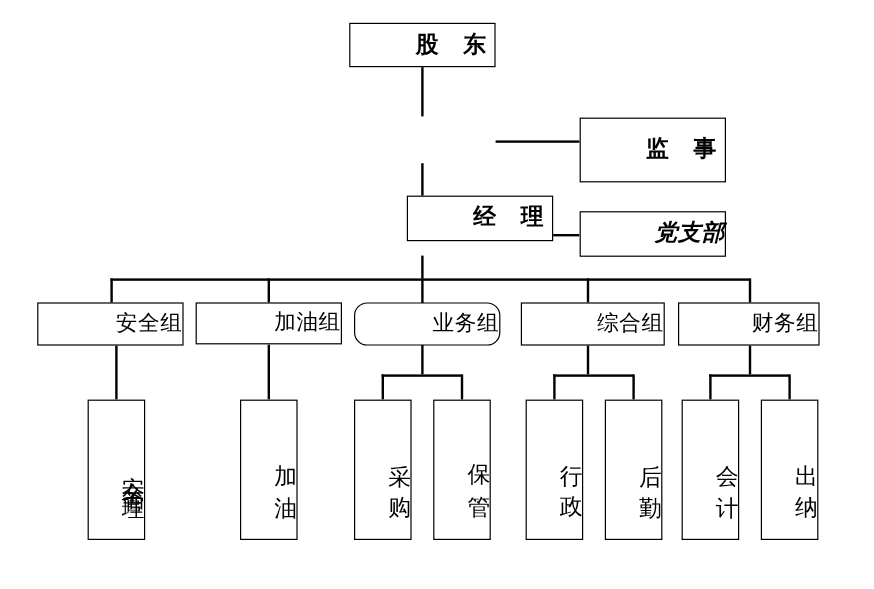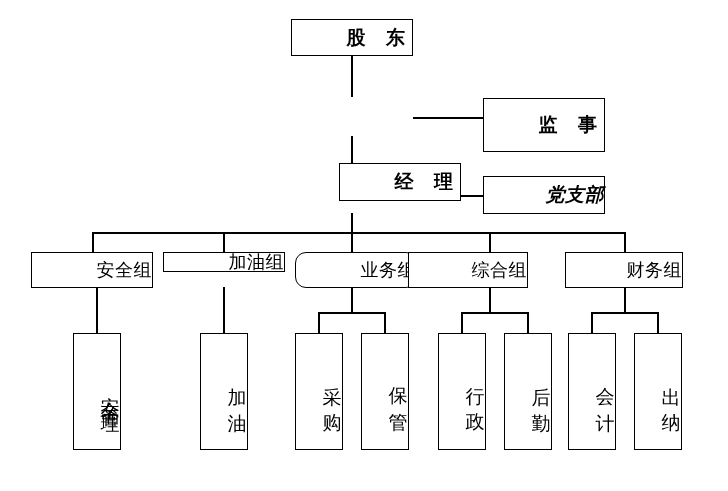--- a/index.html
+++ b/index.html
@@ -127,27 +127,27 @@
   <div class="box h-box wide" style="left:291px; top:163px; width:122px; height:38px;margin-left:48px;">
     <span class="txt">经 理</span>
   </div>
   <div class="box h-box" style="left:483px; top:176px; width:122px; height:38px;font-style:italic;">
     <span class="txt">党支部</span>
   </div>
 
   <div class="box h-box groupbox" style="left:31px; top:252px; width:122px; height:36px;">
     <span class="txt">安全组</span>
   </div>
-  <div class="box h-box groupbox" style="left:163px; top:252px; width:122px; height:20px;padding-left:14px;">
+  <div class="box h-box groupbox" style="left:163px; top:252px; width:122px; height:35px;padding-left:14px;">
     <span class="txt">加油组</span>
   </div>
   <div class="box h-box groupbox" style="left:295px; top:252px; width:122px; height:36px;border-radius:11px;">
     <span class="txt">业务组</span>
   </div>
-  <div class="box h-box groupbox" style="left:408px; top:252px; width:120px; height:36px;">
+  <div class="box h-box groupbox" style="left:434px; top:252px; width:120px; height:36px;">
     <span class="txt">综合组</span>
   </div>
   <div class="box h-box groupbox" style="left:565px; top:252px; width:118px; height:36px;">
     <span class="txt">财务组</span>
   </div>
 
   <div class="box v-box dense" style="left:73px; top:333px; width:48px; height:117px;">
     <span class="txt">安全管理</span>
   </div>
   <div class="box v-box sparse" style="left:200px; top:333px; width:48px; height:117px;">

